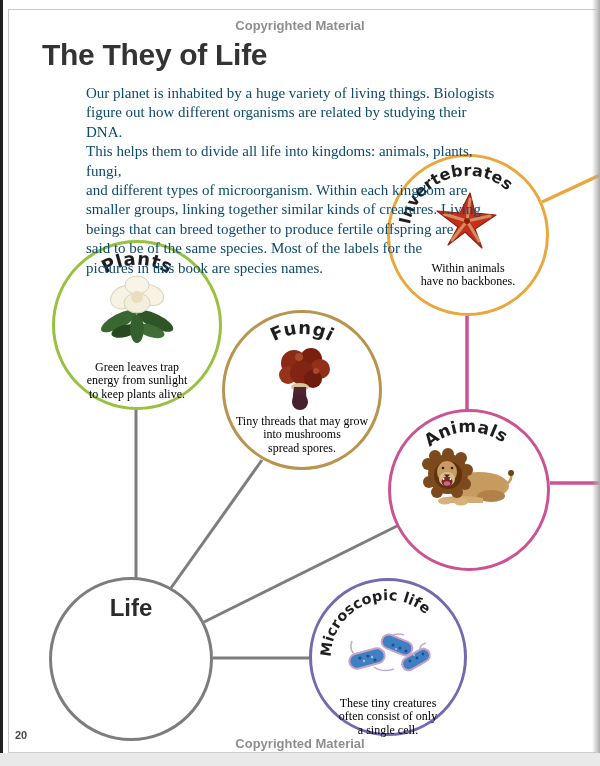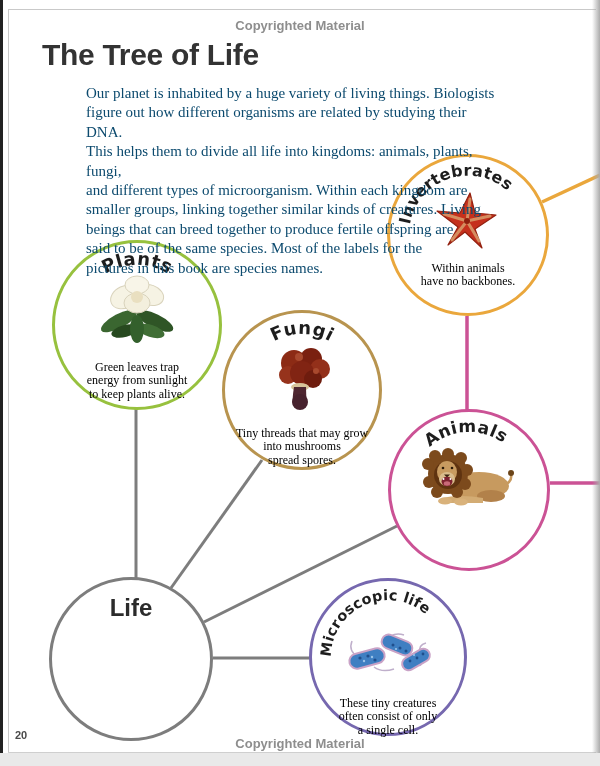--- a/index.html
+++ b/index.html
@@ -52,21 +52,21 @@
   .img-plants       { left:40px; top:26px; }
   .img-fungi        { left:41px; top:28px; }
   .img-invertebrates{ left:44px; top:34px; }
   .img-animals      { left:30px; top:36px; }
   .img-microscopic  { left:32px; top:42px; }
 
   .caption { position:absolute; left:0; right:0; text-align:center;
              font-family:"Liberation Serif", serif; font-size:12px; line-height:13.4px;
              white-space:pre-line; }
   .caption-plants       { top:118px; }
-  .caption-fungi        { top:114px; }
+  .caption-fungi        { top:102px; }
   .caption-invertebrates{ top:105px; }
   .caption-animals      { top:100px; }
   .caption-microscopic  { top:116px; }
   .caption-life         { top:43px;  left:4px; right:4px; }
   .life-title { position:absolute; left:0; right:0; top:14px; text-align:center;
                 font-weight:700; font-size:24px; color:#2b2b2b; }
 </style>
 </head>
 <body>
 
@@ -227,21 +227,21 @@
     <div class="caption caption-microscopic">These tiny creatures
 often consist of only
 a single cell.</div>
   </div>
 
   <div class="node node-life" style="border-color: rgb(125, 125, 125);">
     <div class="life-title">Life</div>
   </div>
 
   <div class="watermark watermark-top" style="color: rgb(142, 142, 142);">Copyrighted Material</div>
-  <h1 class="title" style="margin: 0px; color: rgb(51, 51, 51);">The Tree of Life</h1>
+  <h1 class="title" style="margin: 0px; color: rgb(51, 51, 51);">The They of Life</h1>
   <div class="intro" style="color: #0c4a6e; margin-left: 44px;">Our planet is inhabited by a huge variety of living things. Biologists
 figure out how different organisms are related by studying their DNA.
 This helps them to divide all life into kingdoms: animals, plants, fungi,
 and different types of microorganism. Within each kingdom are
 smaller groups, linking together similar kinds of creatures. Living
 beings that can breed together to produce fertile offspring are
 said to be of the same species. Most of the labels for the
 pictures in this book are species names.</div>
   <div class="page-number">20</div>
   <div class="watermark watermark-bottom" style="color: rgb(142, 142, 142);">Copyrighted Material</div>

